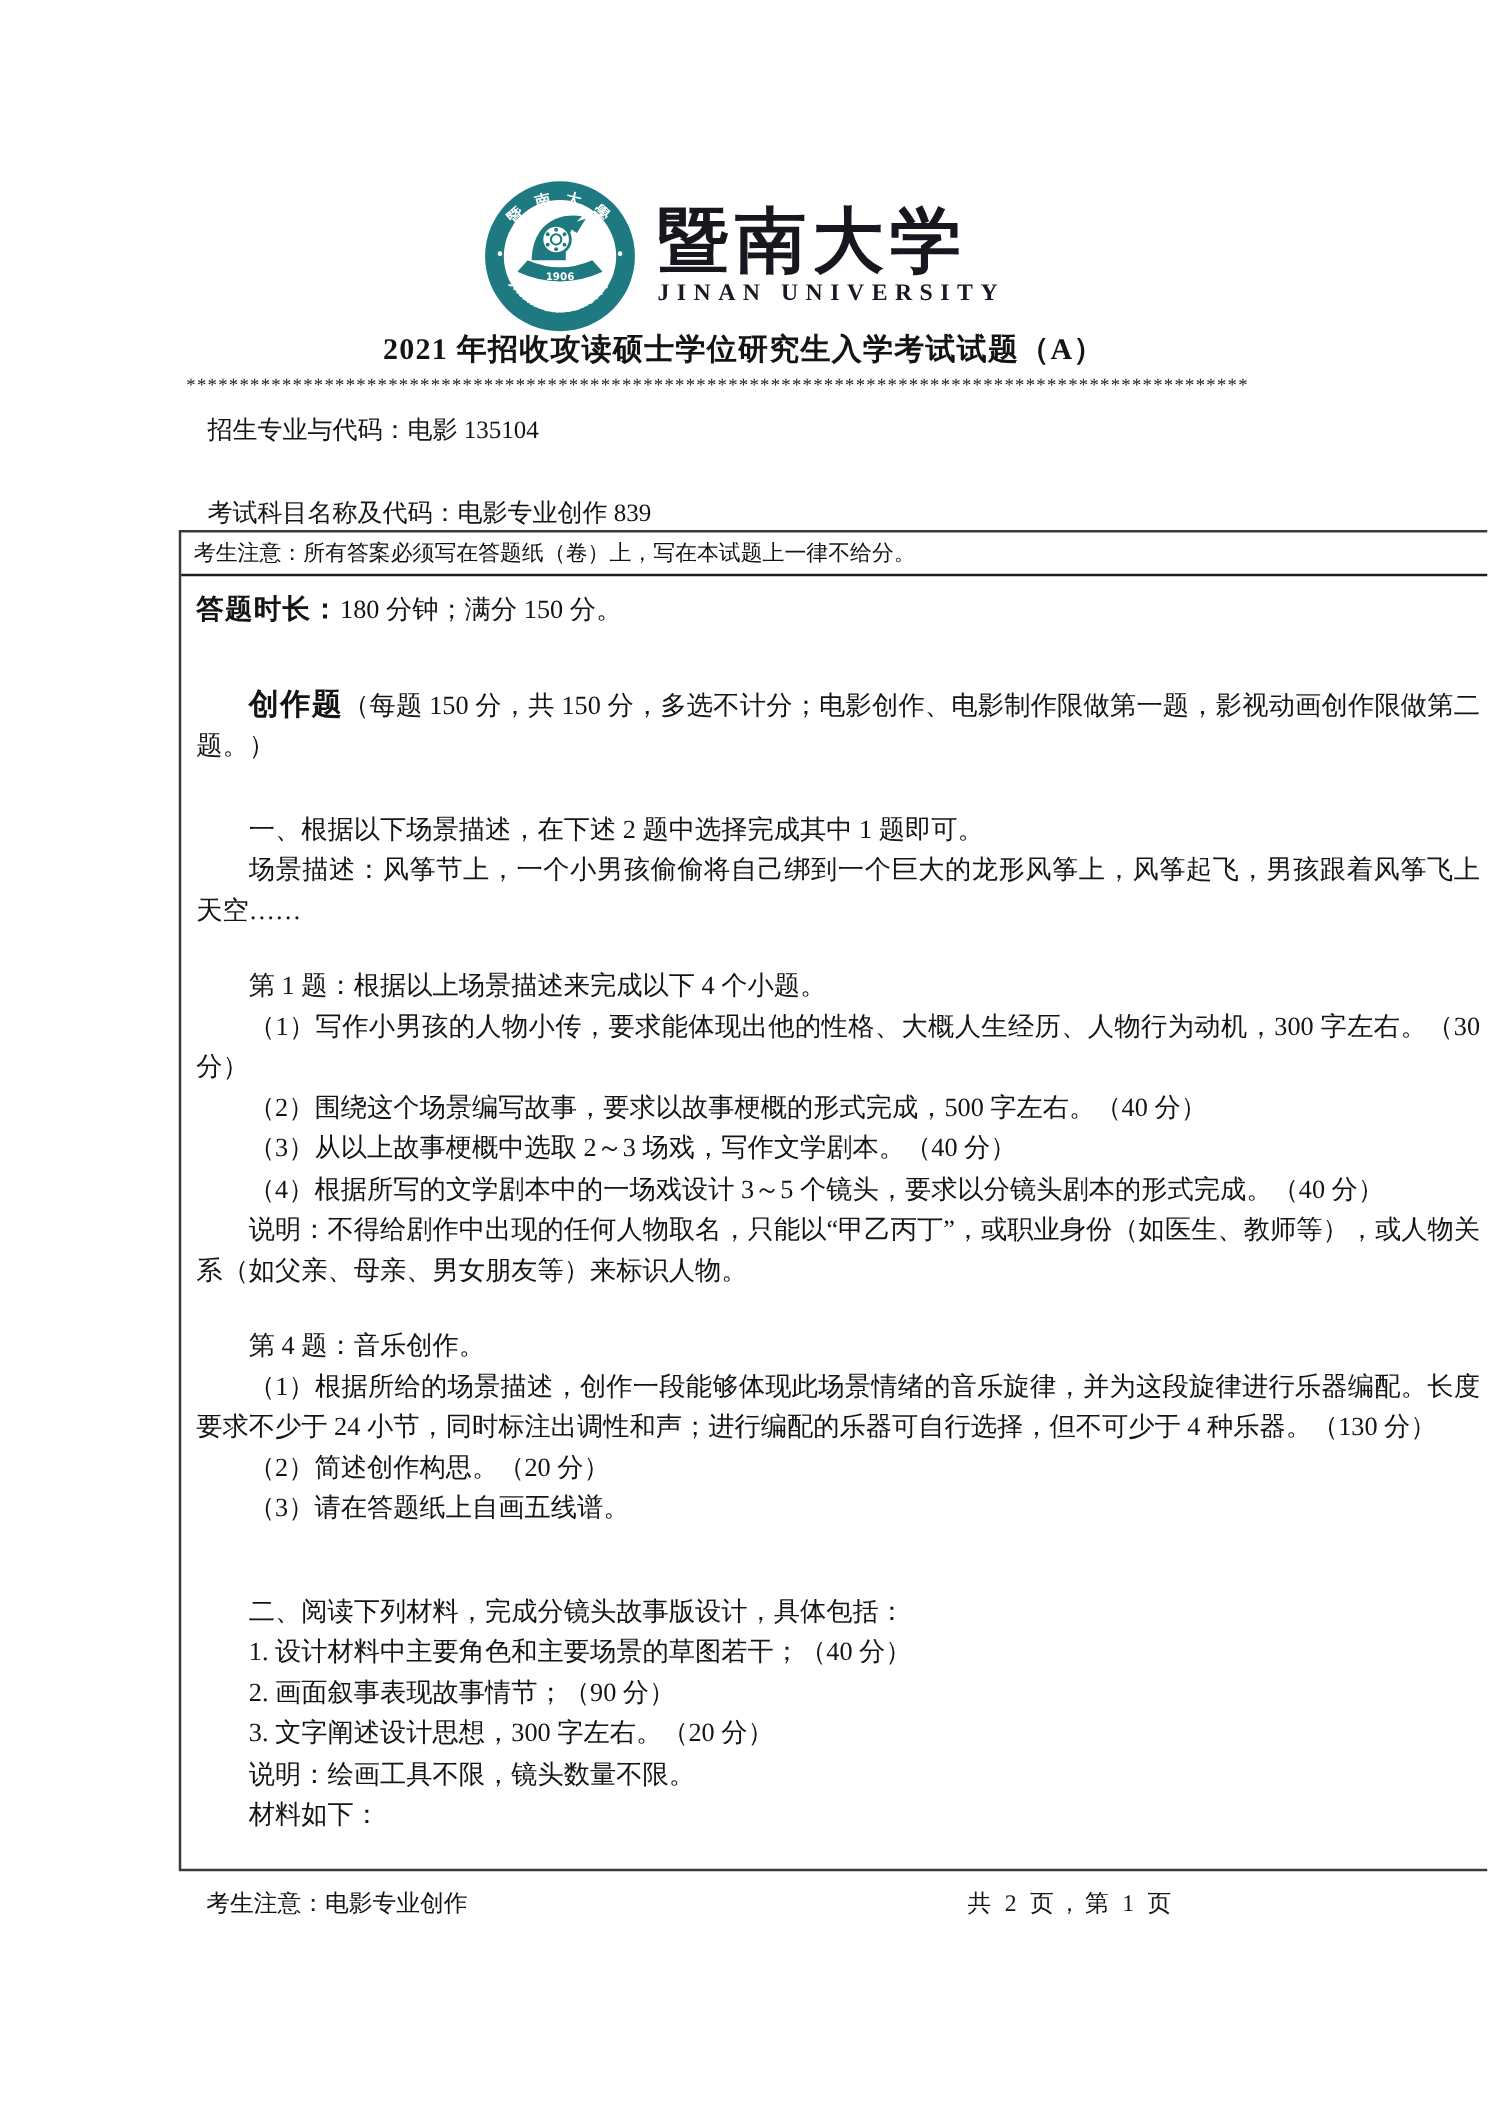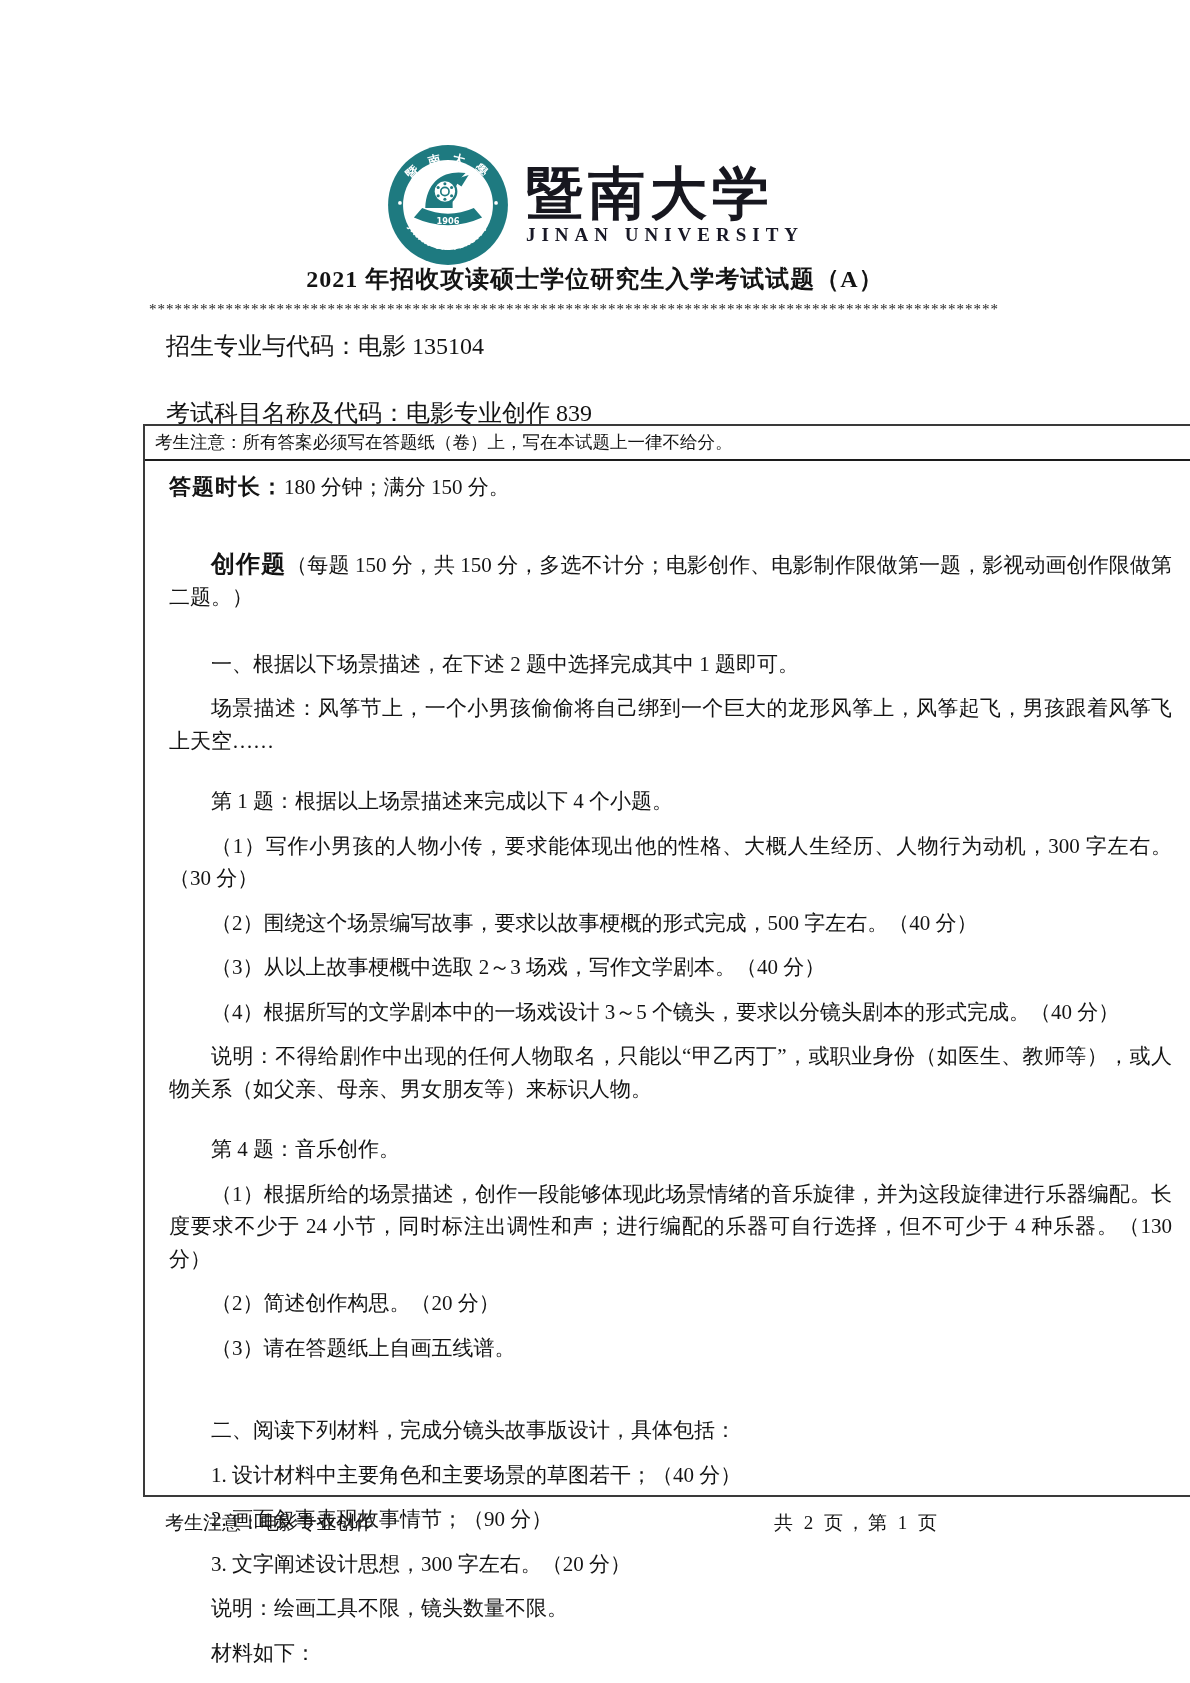--- a/index.html
+++ b/index.html
@@ -23,34 +23,34 @@
     font-family:"Liberation Serif","DejaVu Serif",serif; white-space:nowrap;
   }
   .title {
     position:absolute; top:263px; left:0; width:100%; text-align:center;
     font-size:24px; font-weight:700; letter-spacing:1px; white-space:nowrap;
   }
   .stars {
     position:absolute; top:301px; left:149px; width:892px; height:20px;
     font-size:15px; letter-spacing:1px; white-space:nowrap; overflow:hidden; color:#1a1a1a;
   }
-  .info { position:absolute; left:166px; font-size:24px; white-space:nowrap; }
+  .info { position:absolute; left:166px; font-size:20px; white-space:nowrap; }
   .info1 { top:330px; }
   .info2 { top:397px; }
   
   .box {
     position:absolute; top:424px; left:143px; width:1056px; height:1073px;
     border:2px solid #3a3a3a; box-sizing:border-box; background:#fff;
   }
   .notice {
     height:35px; line-height:33px; border-bottom:2px solid #1c1c1c;
     font-size:17.5px; padding:0 10px; box-sizing:border-box; white-space:nowrap; overflow:hidden;
   }
   .content { padding:5px 13px 0 12px; font-size:21px; line-height:32.5px; }
-  .content p { margin:12px; text-align:justify; }
+  .content p { margin:0; text-align:justify; }
   .hei { font-family:"Liberation Sans","DejaVu Sans",sans-serif; font-weight:700; }
   .duration { font-size:21px; margin-top:5px !important; }
   .duration .hei { font-size:22px; letter-spacing:1px; }
   .para { text-indent:2em; }
   .section-head { margin-top:44px !important; text-indent:2em; }
   .section-head .hei { font-size:24px; letter-spacing:1px; }
   .mt-part1 { margin-top:34px !important; }
   .mt-q1    { margin-top:28px !important; }
   .mt-q2    { margin-top:28px !important; }
   .mt-part2 { margin-top:50px !important; }

